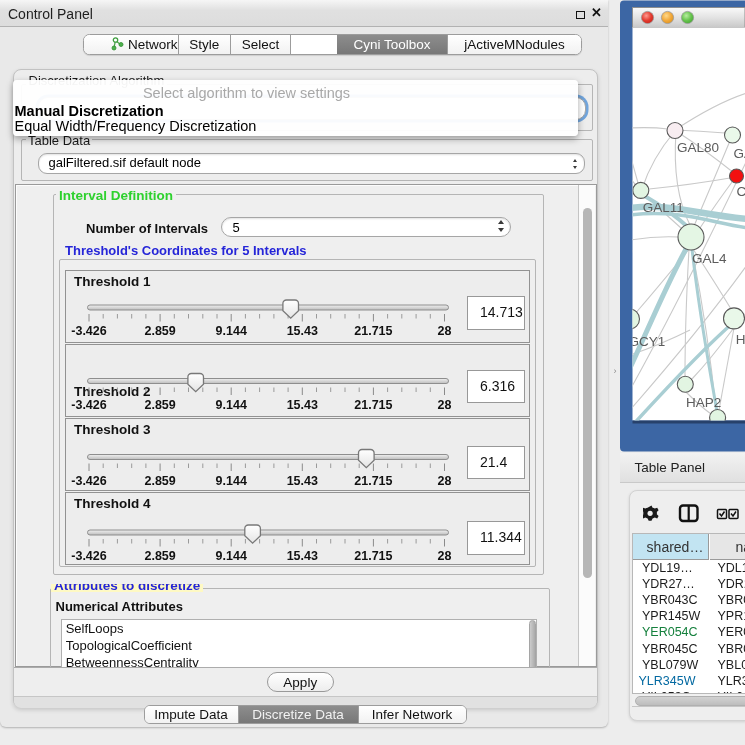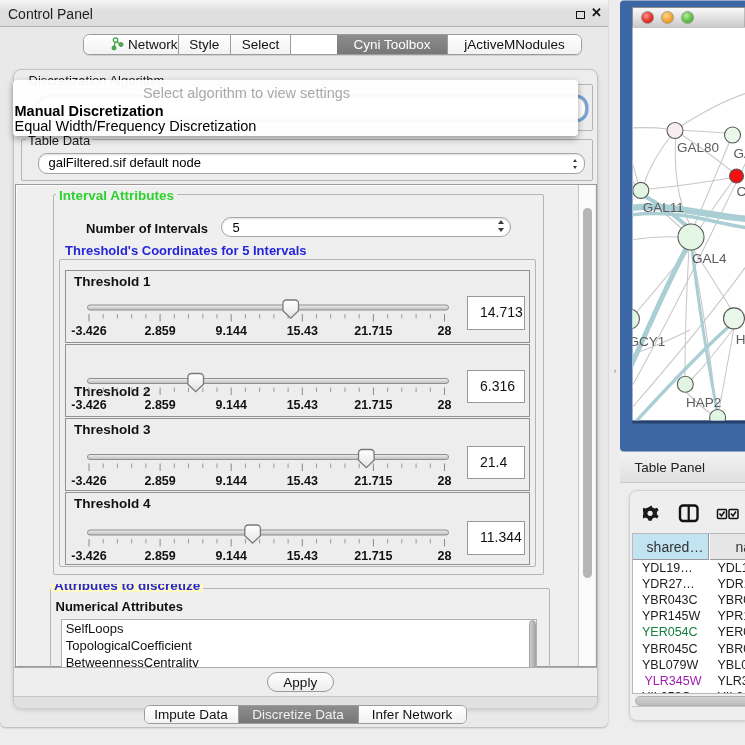--- a/index.html
+++ b/index.html
@@ -46,21 +46,21 @@
 <div class="a" style="left:13px;top:79.5px;width:564.5px;height:56px;background:rgba(255,255,255,0.95);border-radius:4px;box-shadow:0 3px 7px rgba(0,0,0,0.35);"></div>
 <div class="a" style="left:13px;top:85px;width:467px;text-align:center;font-size:14.5px;color:#a8a8a8;">Select algorithm to view settings</div>
 <div class="a" style="left:14.5px;top:102.5px;font-size:14.5px;font-weight:700;color:#000;">Manual Discretization</div>
 <div class="a" style="left:14.5px;top:117.5px;font-size:14.5px;color:#000;">Equal Width/Frequency Discretization</div>
 
 <div class="a" style="left:15px;top:183.5px;width:581.5px;height:483px;border:1px solid #9a9a9a;background:#efefef;box-shadow:inset 1px 1px 0 rgba(255,255,255,0.8);"></div>
 <div class="a" style="left:577.5px;top:184.5px;width:17px;height:481px;background:#fbfbfb;border-left:1px solid #c4c4c4;"></div>
 <div class="a" style="left:582.5px;top:207.5px;width:9px;height:370px;background:#b6b6b6;border-radius:4.5px;"></div>
 
 <div class="grp" style="left:52.5px;top:194px;width:491px;height:380.5px;"></div>
-<div class="glab" style="left:56px;top:189px;color:#2ed12e;background:#efefef;font-size:13.5px;">Interval Attributes</div>
+<div class="glab" style="left:56px;top:189px;color:#2ed12e;background:#efefef;font-size:13.5px;">Interval Definition</div>
 <div class="a" style="left:86px;top:221px;font-size:13px;font-weight:700;color:#111;">Number of Intervals</div>
 <div class="combo" style="left:221px;top:216.5px;width:289.5px;height:20px;"></div>
 <div class="ctext" style="left:232.5px;top:220px;">5</div>
 <div class="arr arrup" style="left:497.5px;top:220px;border-left-width:3px;border-right-width:3px;border-bottom-width:4.2px;"></div>
 <div class="arr arrdn" style="left:497.5px;top:227.5px;border-left-width:3px;border-right-width:3px;border-top-width:4.2px;"></div>
 <div class="grp" style="left:58.5px;top:258.5px;width:477px;height:308px;"></div>
 <div class="glab" style="left:62px;top:243.5px;color:#2525d8;background:#efefef;">Threshold's Coordinates for 5 Intervals</div>
 <div class="tp" style="left:64.5px;top:269.5px;width:465.0px;height:73.5px;"></div>
 <div class="tptitle" style="left:74.0px;top:274.5px;line-height:13px;">Threshold 1</div>
 <svg class="a" style="left:64.5px;top:269.5px;" width="465" height="73" viewBox="0 0 465 73">
@@ -383,18 +383,18 @@
     <div class="a" style="left:9.5px;top:60.4px;font-size:12.5px;color:#1c1c1c;line-height:13px;">YBR043C</div>
     <div class="a" style="left:85px;top:60.4px;font-size:12.5px;color:#1c1c1c;line-height:13px;">YBR0</div>
     <div class="a" style="left:9.5px;top:76.6px;font-size:12.5px;color:#1c1c1c;line-height:13px;">YPR145W</div>
     <div class="a" style="left:85px;top:76.6px;font-size:12.5px;color:#1c1c1c;line-height:13px;">YPR1</div>
     <div class="a" style="left:9.5px;top:92.8px;font-size:12.5px;color:#15803d;line-height:13px;">YER054C</div>
     <div class="a" style="left:85px;top:92.8px;font-size:12.5px;color:#1c1c1c;line-height:13px;">YER0</div>
     <div class="a" style="left:9.5px;top:109.0px;font-size:12.5px;color:#1c1c1c;line-height:13px;">YBR045C</div>
     <div class="a" style="left:85px;top:109.0px;font-size:12.5px;color:#1c1c1c;line-height:13px;">YBR0</div>
     <div class="a" style="left:9.5px;top:125.2px;font-size:12.5px;color:#1c1c1c;line-height:13px;">YBL079W</div>
     <div class="a" style="left:85px;top:125.2px;font-size:12.5px;color:#1c1c1c;line-height:13px;">YBL0</div>
-    <div class="a" style="left:12px;top:141.4px;font-size:12.5px;color:#a21caf;line-height:13px;text-align:center;">YLR345W</div>
+    <div class="a" style="left:6px;top:141.4px;font-size:12.5px;color:#0369a1;line-height:13px;text-align:center;">YLR345W</div>
     <div class="a" style="left:85px;top:141.4px;font-size:12.5px;color:#1c1c1c;line-height:13px;">YLR3</div>
     <div class="a" style="left:9.5px;top:157.6px;font-size:12.5px;color:#1c1c1c;line-height:13px;">YIL053C</div>
     <div class="a" style="left:85px;top:157.6px;font-size:12.5px;color:#1c1c1c;line-height:13px;">YIL0</div>
   </div>
 <div class="a" style="left:631.5px;top:694px;width:113.5px;height:13px;background:#f0f0f0;border-bottom:1px solid #c6c6c6;"></div>
 <div class="a" style="left:634.5px;top:695.5px;width:115px;height:10.5px;background:linear-gradient(#d2d2d2,#bdbdbd);border:1px solid #b0b0b0;border-radius:5px;"></div>
 </body></html>

